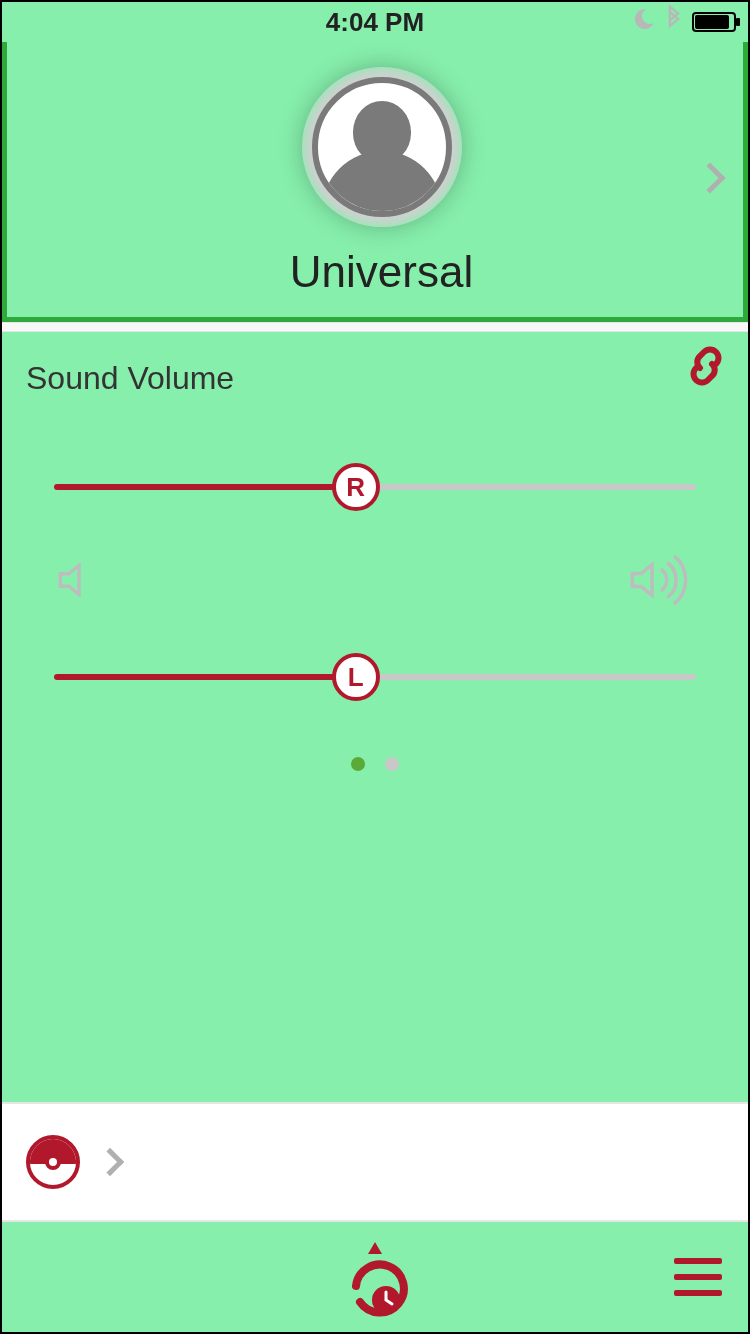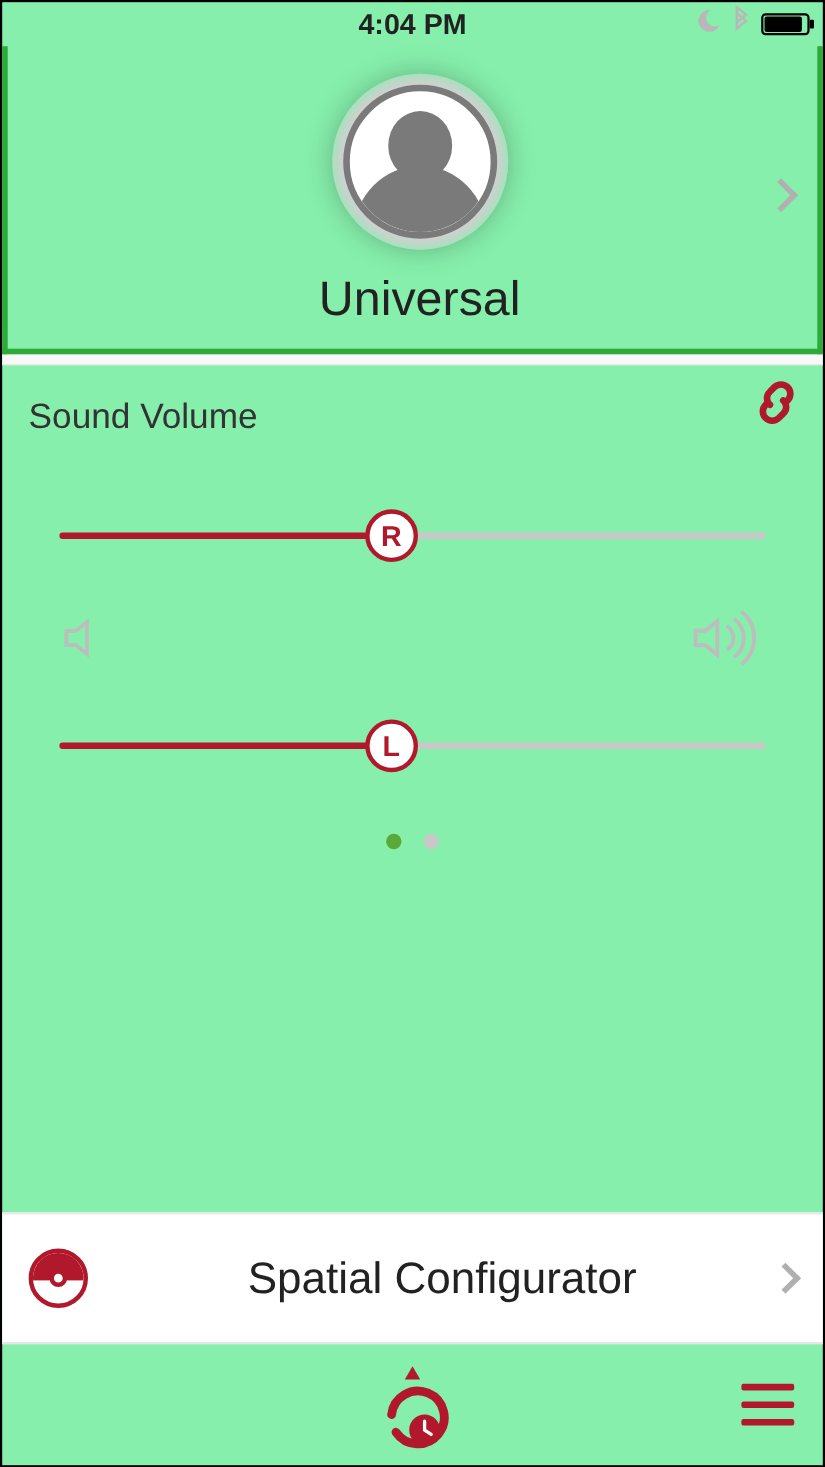--- a/index.html
+++ b/index.html
@@ -138,21 +138,20 @@
       <span class="dot inactive"></span>
     </div>
   </div>
 
   <div class="row-item">
     <div class="row-icon">
       <div class="half"></div>
       <div class="mid-line"></div>
       <div class="center-dot"></div>
     </div>
-    <div class="row-label">Spatial Configurator</div>
     <div class="row-chevron"></div>
   </div>
 
   <div class="bottom-bar">
     <div class="center-widget">
       <svg width="70" height="80" viewBox="0 0 70 80">
         <polygon points="35,0 28,12 42,12" fill="#b1182c"></polygon>
         <path d="M16 44 a24 24 0 1 1 4 16" fill="none" stroke="#b1182c" stroke-width="8" stroke-linecap="round"></path>
         <circle cx="46" cy="58" r="14" fill="#b1182c"></circle>
         <polyline points="46,50 46,58 52,62" fill="none" stroke="#fff" stroke-width="3" stroke-linecap="round"></polyline>

